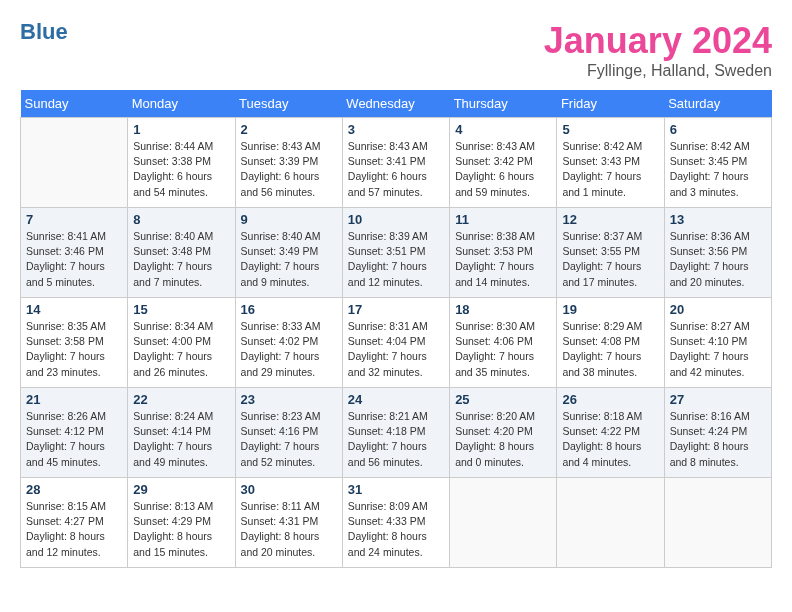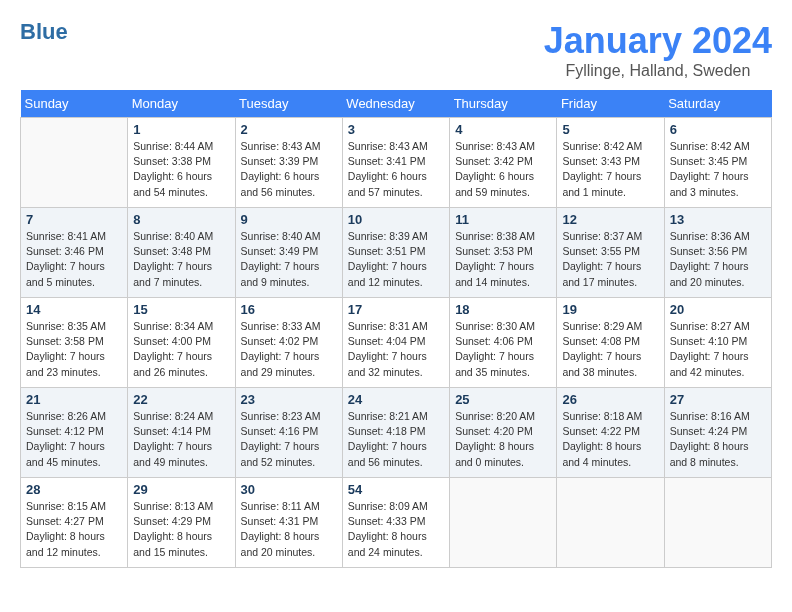--- a/index.html
+++ b/index.html
@@ -31,26 +31,25 @@
       height: 28px;
       margin-left: 2px;
       margin-right: 0px;
     }
     .title-block {
       text-align: right;
     }
     .month-title {
       font-size: 36px;
       font-weight: bold;
-      color: #3b82f6;
+      color: #ec4899;
     }
     .location {
       font-size: 16px;
       color: #555;
-      text-align: center;
     }
     .calendar {
       width: 100%;
       border-collapse: collapse;
       font-size: 11px;
     }
     .calendar th {
       background-color: #3b82f6;
       color: #fff;
       padding: 6px 4px;
@@ -236,21 +235,21 @@
         </td>
         <td>
           <span class="day-number">29</span>
           <div class="day-info">Sunrise: 8:13 AM<br>Sunset: 4:29 PM<br>Daylight: 8 hours<br>and 15 minutes.</div>
         </td>
         <td>
           <span class="day-number">30</span>
           <div class="day-info">Sunrise: 8:11 AM<br>Sunset: 4:31 PM<br>Daylight: 8 hours<br>and 20 minutes.</div>
         </td>
         <td>
-          <span class="day-number">54</span>
+          <span class="day-number">31</span>
           <div class="day-info">Sunrise: 8:09 AM<br>Sunset: 4:33 PM<br>Daylight: 8 hours<br>and 24 minutes.</div>
         </td>
         <td class="empty-cell"></td>
         <td class="empty-cell"></td>
         <td class="empty-cell"></td>
       </tr>
     </tbody>
 </table>
 
 </body></html>

